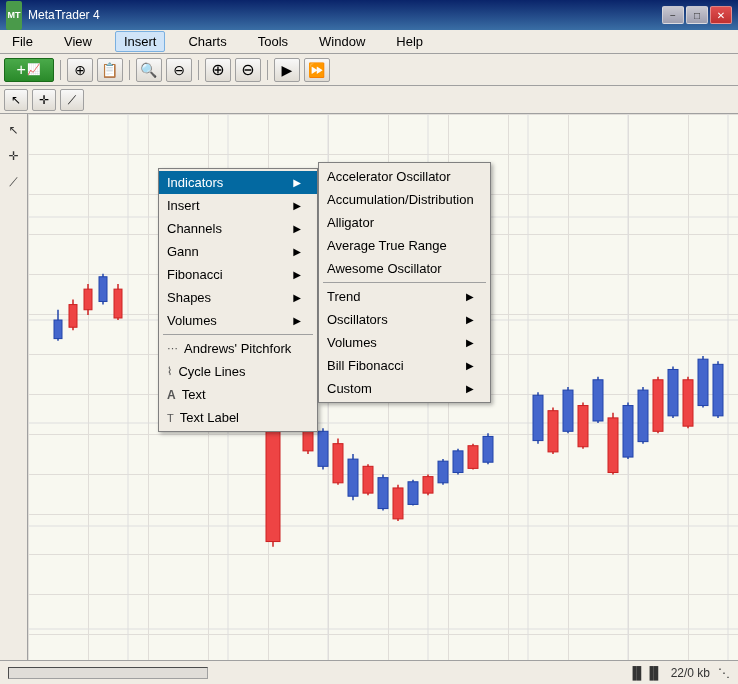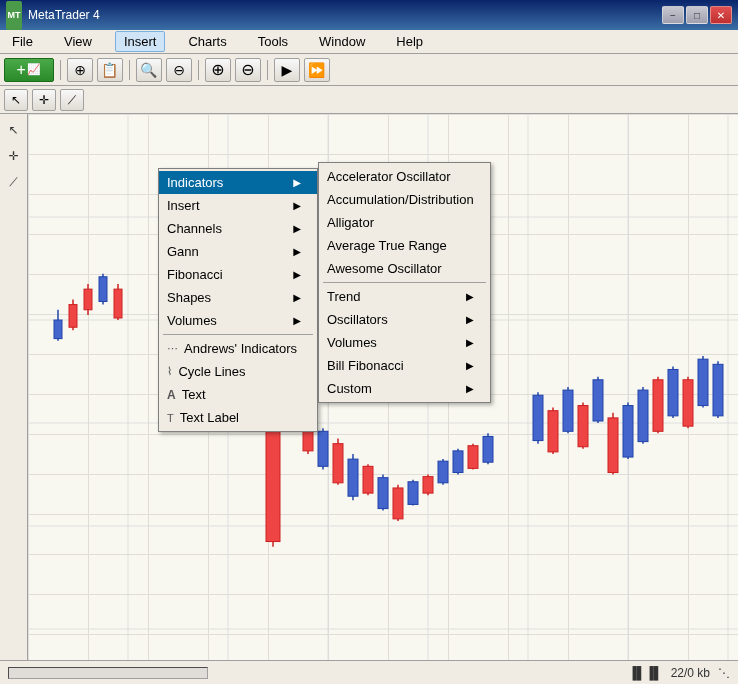--- a/index.html
+++ b/index.html
@@ -476,21 +476,21 @@
           <span class="arrow">▶</span>
         </div>
         <div class="dropdown-item">
           <span>Volumes</span>
           <span class="arrow">▶</span>
         </div>
         <div class="dropdown-sep"></div>
         <div class="dropdown-item">
           <span style="display:flex;align-items:center;gap:6px;">
             <span style="font-size:11px;color:#555;">⋯</span>
-            <span>Andrews' Indicators</span>
+            <span>Andrews' Pitchfork</span>
           </span>
         </div>
         <div class="dropdown-item">
           <span style="display:flex;align-items:center;gap:6px;">
             <span style="font-size:11px;color:#555;">⌇</span>
             <span>Cycle Lines</span>
           </span>
         </div>
         <div class="dropdown-item">
           <span style="display:flex;align-items:center;gap:6px;">

